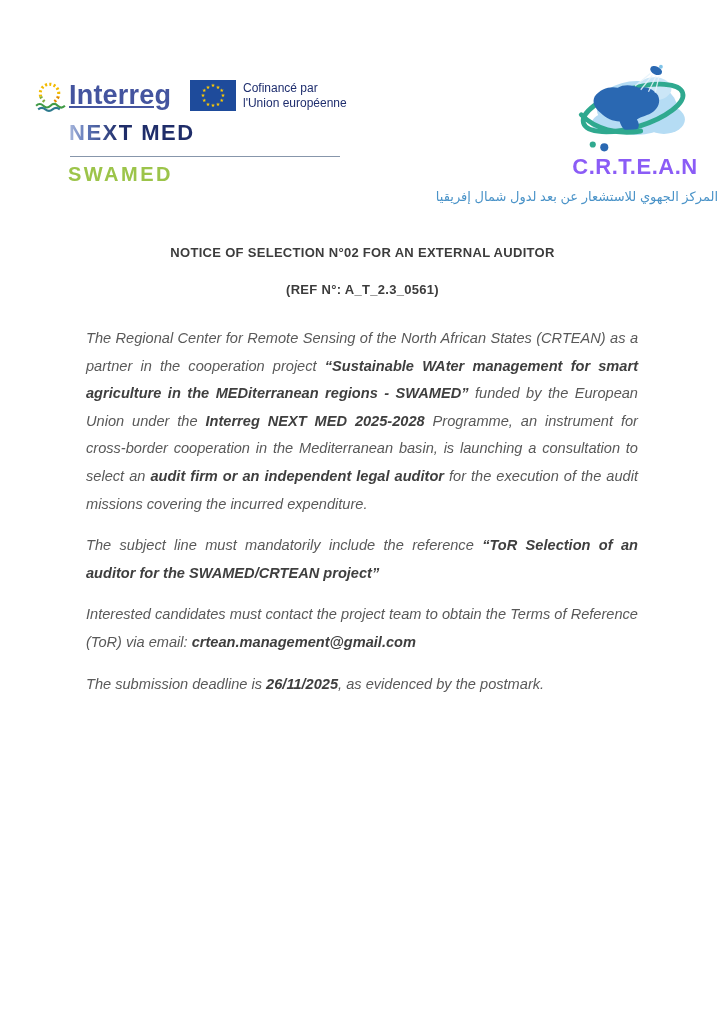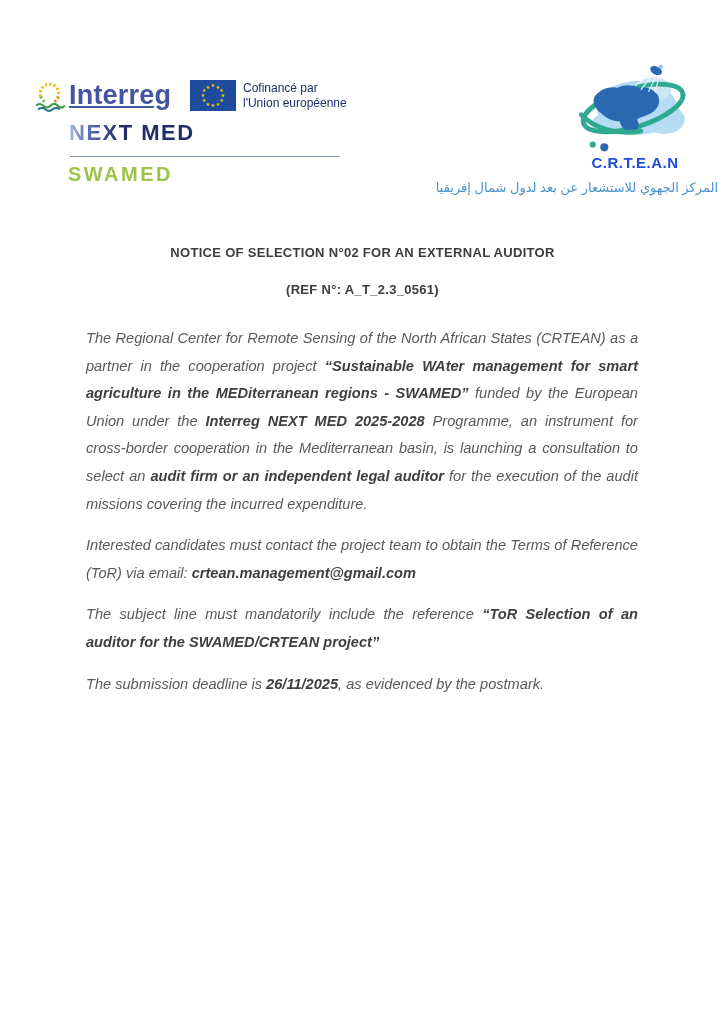--- a/index.html
+++ b/index.html
@@ -33,21 +33,21 @@
     background:#8796ab;
   }
   .project-word {
     position:absolute; left:68px; top:163px;
     font-size:20px; font-weight:600; letter-spacing:2.5px; color:#9cc44a;
   }
 
   .crtean { position:absolute; left:552px; top:60px; width:166px; text-align:center; }
   .crtean-globe { display:block; margin:0 auto; }
   .crtean-name {
-    font-size:15px; font-weight:800; color:#1d4ed8; letter-spacing:0.5px;
+    font-size:22px; font-weight:800; color:#8b5cf6; letter-spacing:0.5px;
     margin-top:-2px;
   }
   .crtean-arabic {
     font-size:13px; color:#4a93c8; direction:rtl; margin-top:9px; white-space:nowrap;
   }
 
   
   .doc-title, .doc-ref {
     position:absolute; left:0; right:0; text-align:center;
     font-size:13px; font-weight:600; color:#3c3c3c; letter-spacing:0.3px;
@@ -127,20 +127,20 @@
     <div class="crtean-name">C.R.T.E.A.N</div>
     <div class="crtean-arabic">المركز الجهوي للاستشعار عن بعد لدول شمال إفريقيا</div>
   </div>
 
   <div class="doc-title">NOTICE OF SELECTION N°02 FOR AN EXTERNAL AUDITOR</div>
   <div class="doc-ref">(REF N°: A_T_2.3_0561)</div>
 
   <div class="doc-body">
     <p><span>The Regional Center for Remote Sensing of the North African States (CRTEAN) as a partner in the cooperation project </span><span class="b">“Sustainable WAter management for smart agriculture in the MEDiterranean regions - SWAMED”</span><span> funded by the European Union under the </span><span class="b">Interreg NEXT MED 2025-2028</span><span> Programme, an instrument for cross-border cooperation in the Mediterranean basin, is launching a consultation to select an </span><span class="b">audit firm or an independent legal auditor</span><span> for the execution of the audit missions covering the incurred expenditure.</span></p>
 
+    <p><span>The subject line must mandatorily include the reference </span><span class="b">“ToR Selection of an auditor for the SWAMED/CRTEAN project”</span></p>
+
     <p><span>Interested candidates must contact the project team to obtain the Terms of Reference (ToR) via email: </span><span class="b">crtean.management@gmail.com</span></p>
-
-    <p><span>The subject line must mandatorily include the reference </span><span class="b">“ToR Selection of an auditor for the SWAMED/CRTEAN project”</span></p>
 
     <p><span>The submission deadline is </span><span class="b">26/11/2025</span><span>, as evidenced by the postmark.</span></p>
   </div>
 
 </div>
 
 </body></html>

